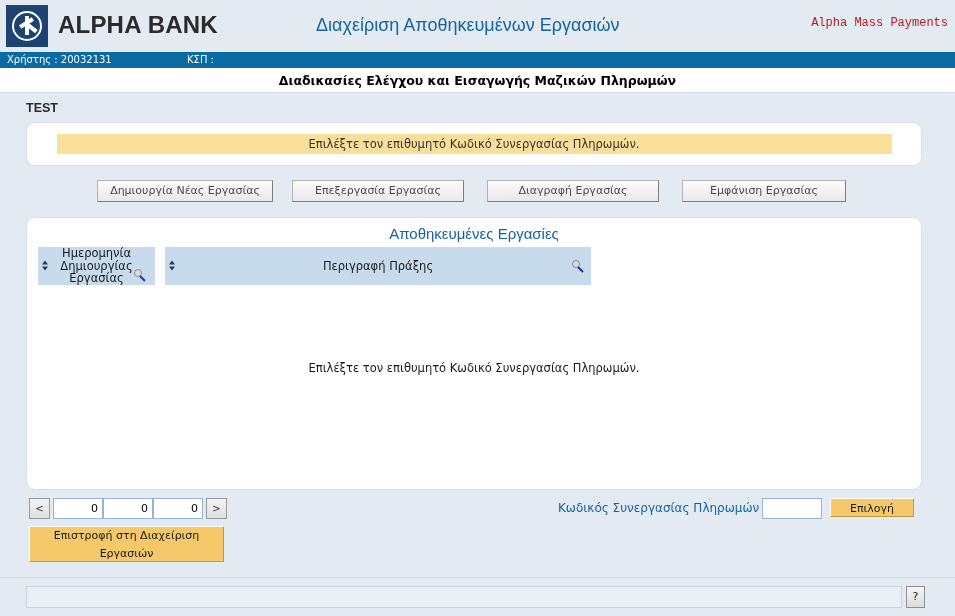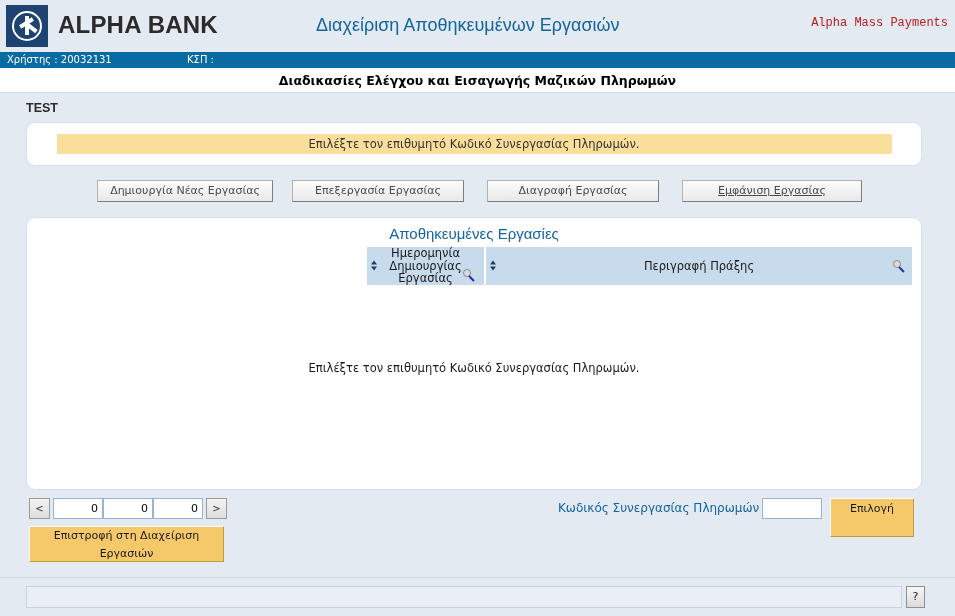--- a/index.html
+++ b/index.html
@@ -138,42 +138,41 @@
     font-size: 11px;
     color: #4a4a4a;
     font-family: "DejaVu Sans", sans-serif;
     text-align: center;
     line-height: 20px;
     cursor: pointer;
   }
   .tbtn:nth-child(1) { left: 97px;  width: 176px; }
   .tbtn:nth-child(2) { left: 292px; width: 172px; }
   .tbtn:nth-child(3) { left: 487px; width: 172px; }
-  .tbtn:nth-child(4) { left: 682px; width: 180px; text-decoration: underline; }
+  .tbtn:nth-child(4) { left: 682px; width: 164px; }
 
   
   .table-card {
     margin: 13px 33px 0 26px;
     height: 273px;
     position: relative;
   }
   .table-title {
     text-align: center;
     font-size: 15px;
     color: #1464a0;
     padding-top: 7px;
     font-family: "Liberation Sans", sans-serif;
   }
   .thead {
     position: absolute;
     left: 11px; top: 29px;
     width: 874px; height: 38px;
     display: flex;
-    gap: 2px;
-    justify-content: flex-end;
+    gap: 10px;
   }
   .th {
     background: #c7dbec;
     position: relative;
     display: flex; align-items: center; justify-content: center;
     font-size: 11.5px;
     color: #1a1a1a;
     text-align: center;
     font-family: "DejaVu Sans", sans-serif;
   }
@@ -283,21 +282,21 @@
     position: absolute; left: 762px; top: 0;
     width: 60px; height: 21px;
     border: 1px solid #94b5d6;
     background: #ffffff;
     font-size: 11px;
     padding: 0 3px;
     font-family: "DejaVu Sans", sans-serif;
   }
   .select-btn {
     position: absolute; left: 830px; top: 0;
-    width: 84px; height: 39px;
+    width: 84px; height: 19px;
     background: #f5c96a;
     border: 1px solid #c49a40;
     border-top-color: #ffffff;
     border-left-color: #ffffff;
     font-size: 11px;
     color: #1a1a1a;
     text-align: center;
     line-height: 19px;
     cursor: pointer;
     font-family: "DejaVu Sans", sans-serif;

